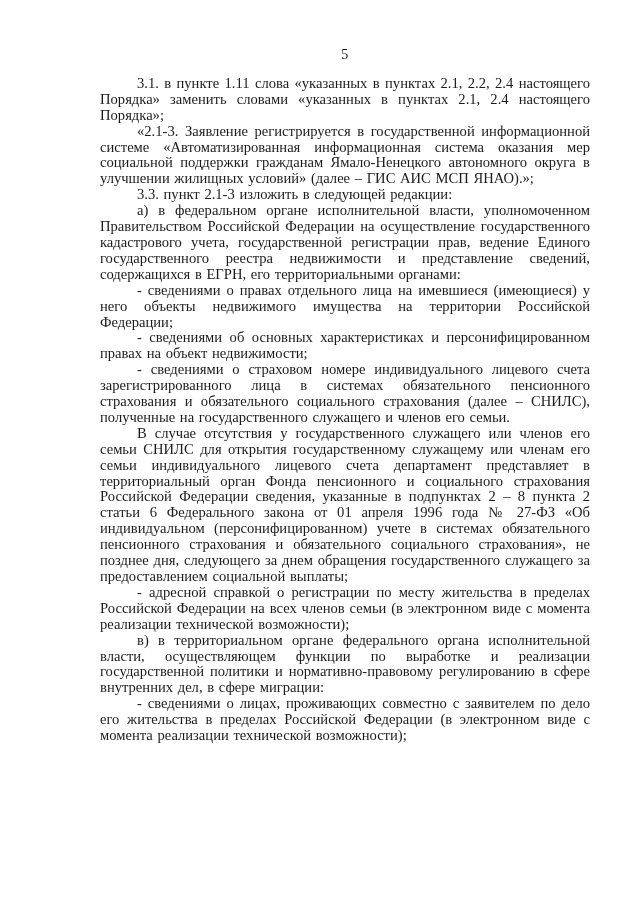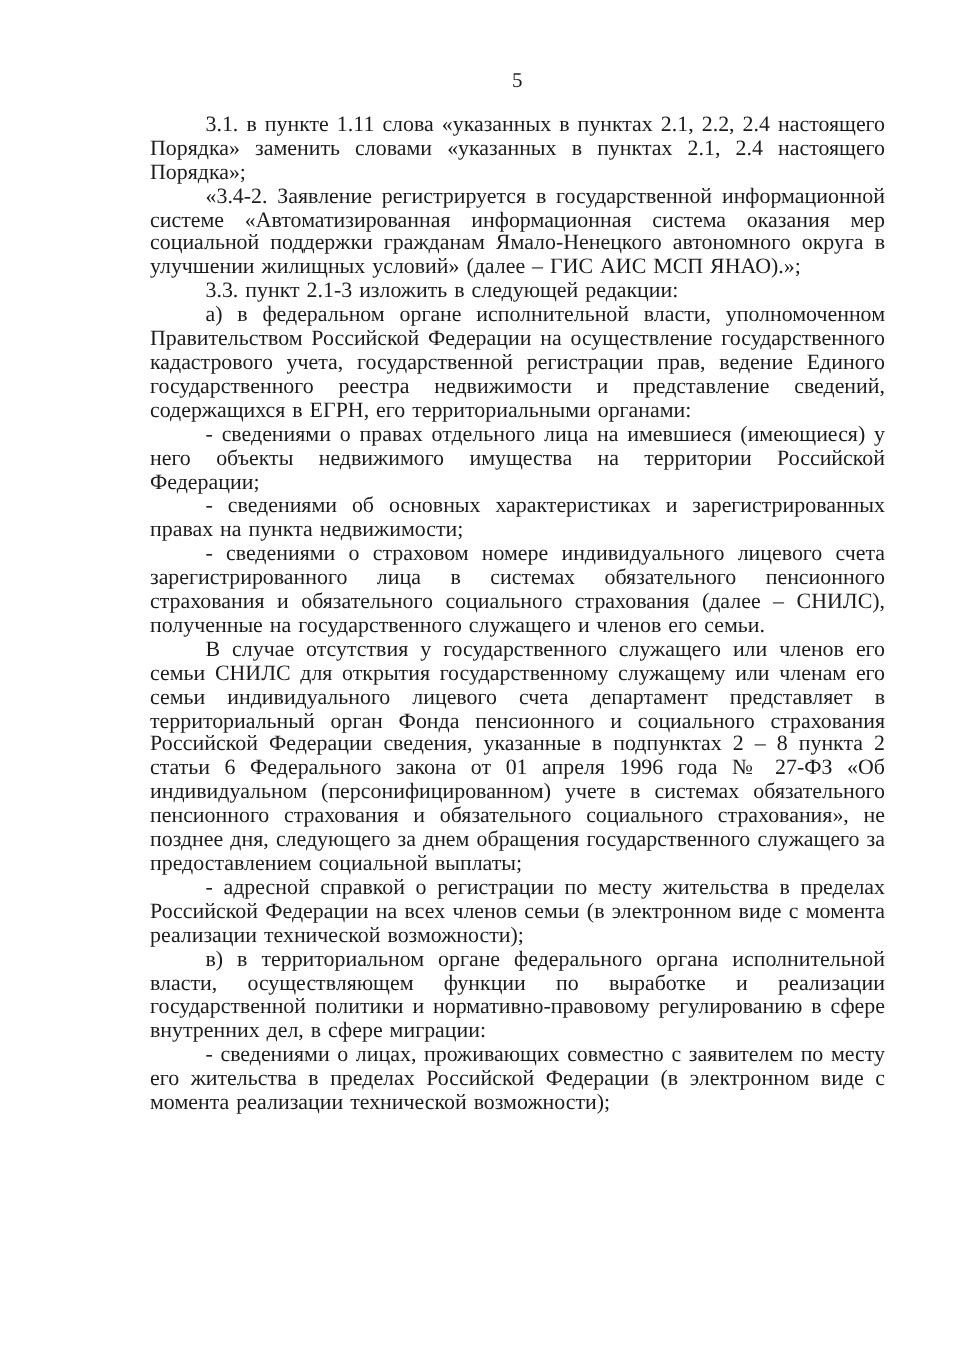--- a/index.html
+++ b/index.html
@@ -33,23 +33,23 @@
     word-spacing: 1px;
     font-family: Liberation Serif, serif;
   }
 </style>
 </head>
 <body>
 
 <div class="page">
   <div class="page-number">5</div>
   <p class="para">3.1.  в пункте 1.11 слова «указанных в пунктах 2.1, 2.2, 2.4 настоящего Порядка» заменить словами «указанных в пунктах 2.1, 2.4 настоящего Порядка»;</p>
-  <p class="para">«3.4-2. Заявление регистрируется в государственной информационной системе «Автоматизированная информационная система оказания мер социальной поддержки гражданам Ямало-Ненецкого автономного округа в улучшении жилищных условий» (далее – ГИС АИС МСП ЯНАО).»;</p>
+  <p class="para">«2.1-3. Заявление регистрируется в государственной информационной системе «Автоматизированная информационная система оказания мер социальной поддержки гражданам Ямало-Ненецкого автономного округа в улучшении жилищных условий» (далее – ГИС АИС МСП ЯНАО).»;</p>
   <p class="para">3.3.  пункт 2.1-3 изложить в следующей редакции:</p>
   <p class="para">а) в федеральном органе исполнительной власти, уполномоченном Правительством Российской Федерации на осуществление государственного кадастрового учета, государственной регистрации прав, ведение Единого государственного реестра недвижимости и представление сведений, содержащихся в ЕГРН, его территориальными органами:</p>
   <p class="para">- сведениями о правах отдельного лица на имевшиеся (имеющиеся) у него объекты недвижимого имущества на территории Российской Федерации;</p>
-  <p class="para">- сведениями об основных характеристиках и зарегистрированных правах на пункта недвижимости;</p>
+  <p class="para">- сведениями об основных характеристиках и персонифицированном правах на объект недвижимости;</p>
   <p class="para">- сведениями о страховом номере индивидуального лицевого счета зарегистрированного лица в системах обязательного пенсионного страхования и обязательного социального страхования (далее – СНИЛС), полученные на государственного служащего и членов его семьи.</p>
   <p class="para">В случае отсутствия у государственного служащего или членов его семьи СНИЛС для открытия государственному служащему или членам его семьи индивидуального лицевого счета департамент представляет в территориальный орган Фонда пенсионного и социального страхования Российской Федерации сведения, указанные в подпунктах 2 – 8 пункта 2 статьи 6 Федерального закона от 01 апреля 1996 года № 27-ФЗ «Об индивидуальном (персонифицированном) учете в системах обязательного пенсионного страхования и обязательного социального страхования», не позднее дня, следующего за днем обращения государственного служащего за предоставлением социальной выплаты;</p>
   <p class="para">- адресной справкой о регистрации по месту жительства в пределах Российской Федерации на всех членов семьи (в электронном виде с момента реализации технической возможности);</p>
   <p class="para">в) в территориальном органе федерального органа исполнительной власти, осуществляющем функции по выработке и реализации государственной политики и нормативно-правовому регулированию в сфере внутренних дел, в сфере миграции:</p>
-  <p class="para">- сведениями о лицах, проживающих совместно с заявителем по месту его жительства в пределах Российской Федерации (в электронном виде с момента реализации технической возможности);</p>
+  <p class="para">- сведениями о лицах, проживающих совместно с заявителем по дело его жительства в пределах Российской Федерации (в электронном виде с момента реализации технической возможности);</p>
 </div>
 
 </body></html>

